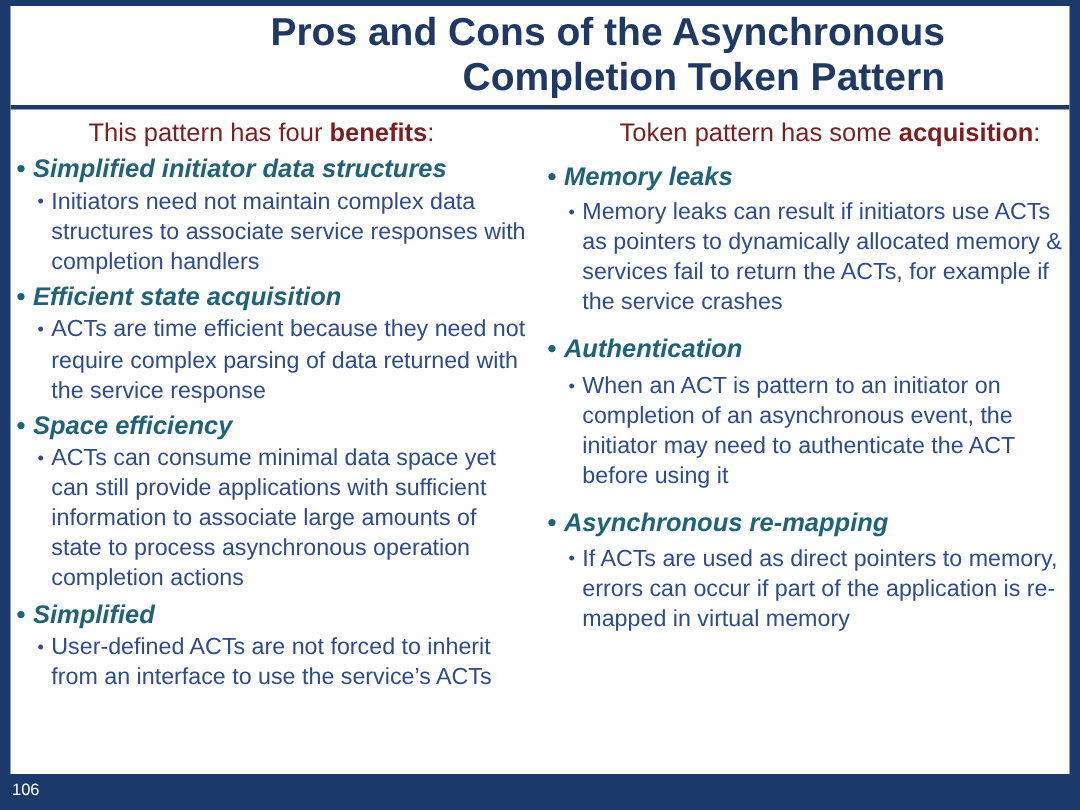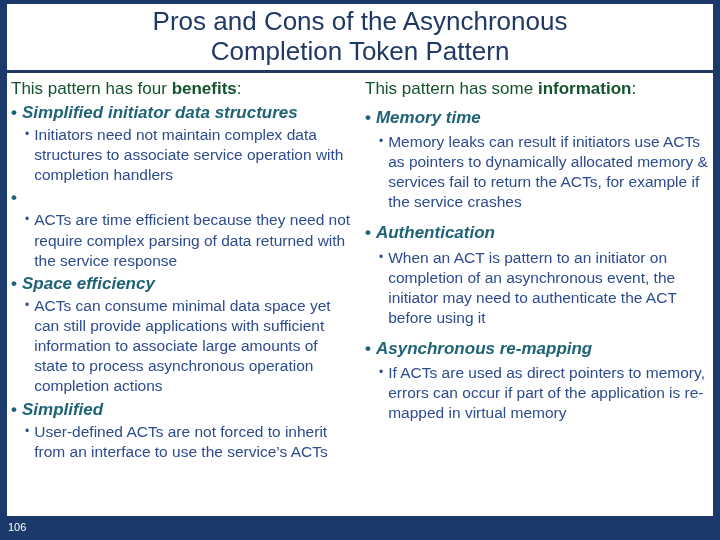--- a/index.html
+++ b/index.html
@@ -15,43 +15,44 @@
     background: #1b3a6b;
     overflow: hidden;
   }
   .content {
     position: absolute;
     top: 4px; left: 7px; right: 7px; bottom: 24px;
     background: #ffffff;
     overflow: hidden;
   }
   .title {
-    text-align: center;
+    text-align: right;
     color: #1f3864;
-    font-weight: normal;
+    font-weight: bold;
     font-size: 26px;
     line-height: 1.15;
     max-width: 540px;
     margin: 3px auto 2px auto;
   }
   .rule {
     height: 3px;
     background: #1f3864;
     margin: 3px 0 6px 0;
   }
   .columns {
     display: flex;
     gap: 10px;
     padding: 0 4px;
   }
   .col { flex: 1 1 50%; min-width: 0; }
   .intro {
     font-size: 17px;
-    color: #14532d;
+    color: #7f1d1d;
     margin-bottom: 3px;
+    margin-left: 48px;
   }
   .intro b { font-weight: bold; }
   .item-heading {
     display: flex;
     align-items: flex-start;
     color: #1f6377;
     font-weight: bold;
     font-style: italic;
     font-size: 17px;
     line-height: 1.3;
@@ -102,27 +103,28 @@
       <div class="col col-left">
         <p class="intro"><span>This pattern has four </span><b>benefits</b><span>:</span></p>
 
         <div class="item">
           <div class="item-heading">
             <span class="bullet">•</span>
             <span>Simplified initiator data structures</span>
           </div>
           <div class="item-detail">
             <span class="bullet">•</span>
-            <span>Initiators need not maintain complex data structures to associate service operation with completion handlers</span>
+            <span>Initiators need not maintain complex data structures to associate service responses with completion handlers</span>
           </div>
         </div>
 
         <div class="item">
           <div class="item-heading">
             <span class="bullet">•</span>
+            <span>Efficient state acquisition</span>
           </div>
           <div class="item-detail">
             <span class="bullet">•</span>
             <span>ACTs are time efficient because they need not require complex parsing of data returned with the service response</span>
           </div>
         </div>
 
         <div class="item">
           <div class="item-heading">
             <span class="bullet">•</span>
@@ -140,26 +142,26 @@
             <span>Simplified</span>
           </div>
           <div class="item-detail">
             <span class="bullet">•</span>
             <span>User-defined ACTs are not forced to inherit from an interface to use the service’s ACTs</span>
           </div>
         </div>
       </div>
 
       <div class="col col-right">
-        <p class="intro"><span>This pattern has some </span><b>information</b><span>:</span></p>
+        <p class="intro"><span>Token pattern has some </span><b>acquisition</b><span>:</span></p>
 
         <div class="item">
           <div class="item-heading">
             <span class="bullet">•</span>
-            <span>Memory time</span>
+            <span>Memory leaks</span>
           </div>
           <div class="item-detail">
             <span class="bullet">•</span>
             <span>Memory leaks can result if initiators use ACTs as pointers to dynamically allocated memory &amp; services fail to return the ACTs, for example if the service crashes</span>
           </div>
         </div>
 
         <div class="item">
           <div class="item-heading">
             <span class="bullet">•</span>

